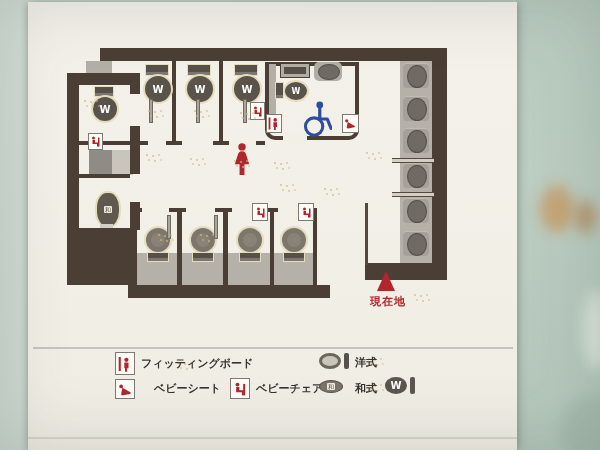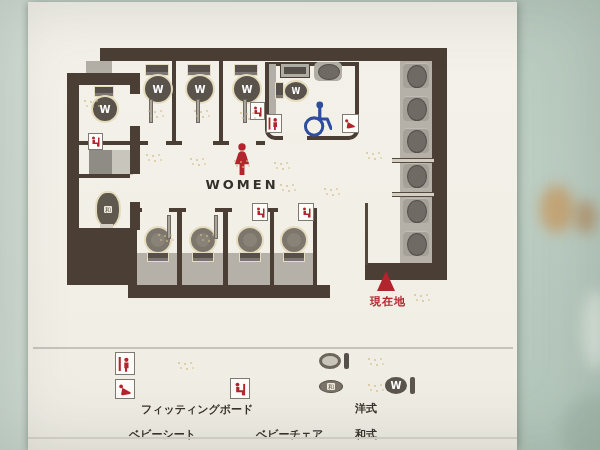--- a/index.html
+++ b/index.html
@@ -44,21 +44,21 @@
        display:flex;align-items:center;justify-content:center;}
   .ric svg{display:block;}
   
   .door{position:absolute;width:4px;height:24px;background:#a9a59c;border:1px solid #6f695f;box-sizing:border-box;}
   
   .women-txt{position:absolute;color:#34302a;font-weight:bold;font-size:13px;letter-spacing:3px;text-align:center;}
   .loc-txt{position:absolute;color:#b2252c;font-weight:bold;font-size:11px;letter-spacing:1px;}
   .tri{position:absolute;width:0;height:0;border-left:9px solid transparent;border-right:9px solid transparent;
        border-bottom:20px solid #b2252c;}
   .legend-line{position:absolute;background:#c6c3bd;}
-  .ltext{position:absolute;color:#38332c;font-size:11px;font-weight:600;white-space:nowrap;margin-top:46px;}
+  .ltext{position:absolute;color:#38332c;font-size:11px;font-weight:600;white-space:nowrap;}
   .oval-icon{position:absolute;border-radius:50%;box-sizing:border-box;}
   .bar-icon{position:absolute;width:5px;border-radius:2px;background:#55504a;}
   .br{position:absolute;width:2px;height:2px;border-radius:50%;background:rgba(208,186,132,.85);
       box-shadow:6px 1px 0 rgba(208,186,132,.8),12px 0 0 rgba(208,186,132,.7),
                  2px 5px 0 rgba(208,186,132,.7),8px 6px 0 rgba(208,186,132,.8),14px 5px 0 rgba(208,186,132,.6);}
   .edge-line{position:absolute;background:#d9d5cb;}
 </style>
 </head>
 <body>
 
@@ -253,21 +253,20 @@
           <rect x="16" y="4" width="3" height="18"></rect>
         </svg>
     </div>
 
     <div class="abs" style="left:202px;top:141px;width:24px;height:33px;">
       <svg width="24" height="33" viewBox="0 0 24 34" fill="#b2252c">
         <circle cx="12" cy="4" r="3.8"></circle>
         <path d="M12 8.5 c-2.6 0 -3.6 1.4 -4.3 3.6 L4.6 22 h4.9 v11 h5 V22 h4.9 L16.3 12.1 C15.6 9.9 14.6 8.5 12 8.5 z"></path>
       </svg>
     </div>
-    <div class="women-txt" style="left:176px;top:175px;width:76px;">WOMEN</div>
 
     <div class="tri" style="left:349px;top:269px;"></div>
     <div class="loc-txt" style="left:342px;top:292px;">現在地</div>
 
     <div class="br" style="left:120px;top:108px;"></div>
     <div class="br" style="left:166px;top:108px;"></div>
     <div class="br" style="left:212px;top:110px;"></div>
     <div class="br" style="left:56px;top:98px;"></div>
     <div class="br" style="left:118px;top:152px;"></div>
     <div class="br" style="left:162px;top:156px;"></div>
@@ -293,21 +292,21 @@
         </svg>
     </div>
     <div class="ltext" style="left:113px;top:354px;">フィッティングボード</div>
 
     <div class="ric" style="left:87px;top:377px;width:20px;height:20px;">
       <svg width="15" height="15" viewBox="0 0 24 24" fill="#b2252c">
           <circle cx="5" cy="7" r="3"></circle>
           <path d="M7 9 L19 16 q3 2 0 3 L8 21 q-3 .5 -3 -2 z"></path>
         </svg>
     </div>
-    <div class="ltext" style="left:101px;top:379px;">ベビーシート</div>
+    <div class="ltext" style="left:126px;top:379px;">ベビーシート</div>
 
     <div class="ric" style="left:202px;top:376px;width:20px;height:21px;">
       <svg width="14" height="16" viewBox="0 0 22 24" fill="#b2252c">
           <circle cx="7" cy="5" r="3"></circle>
           <path d="M5 9 h5 v5 h7 v8 h-3 v-5 H5 z"></path>
           <rect x="16" y="4" width="3" height="18"></rect>
         </svg>
     </div>
     <div class="ltext" style="left:228px;top:379px;">ベビーチェア</div>
 

